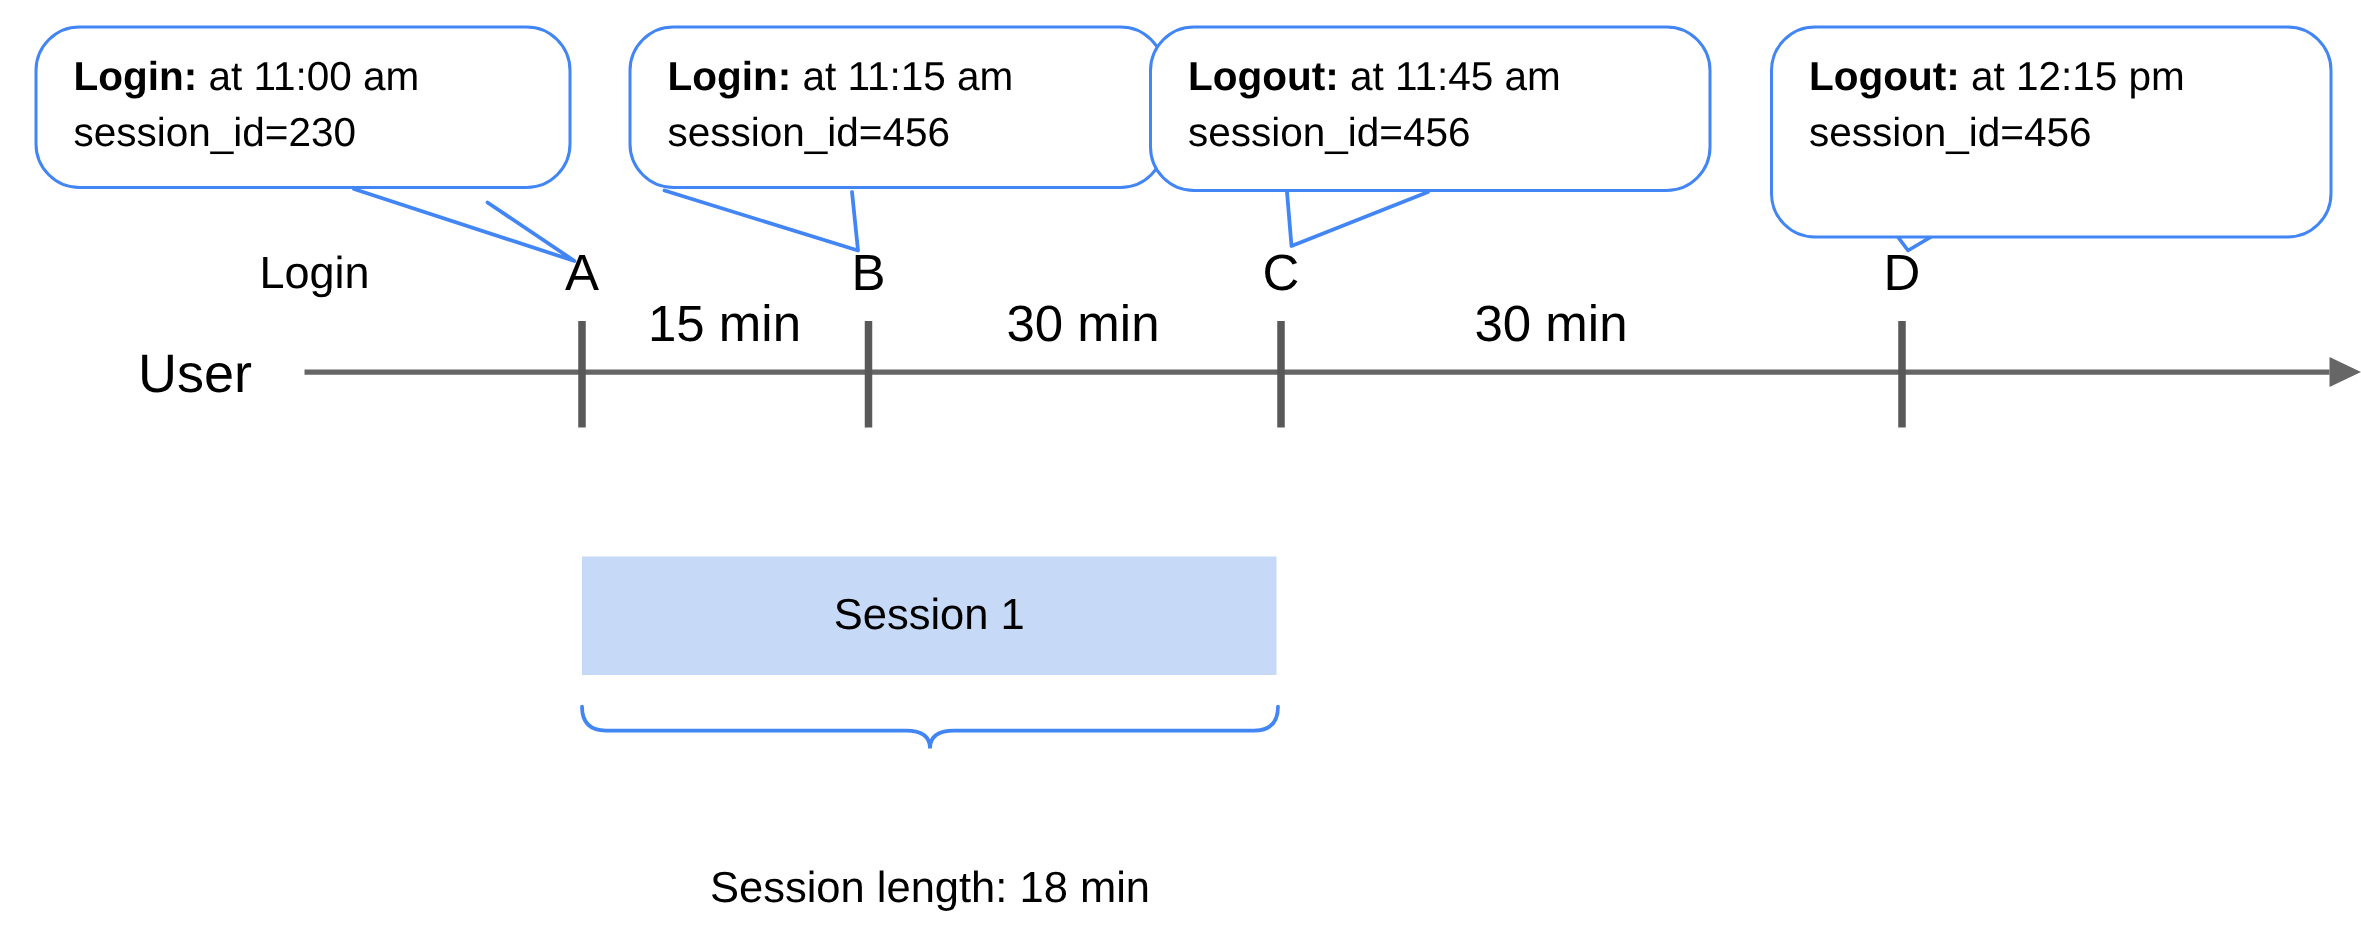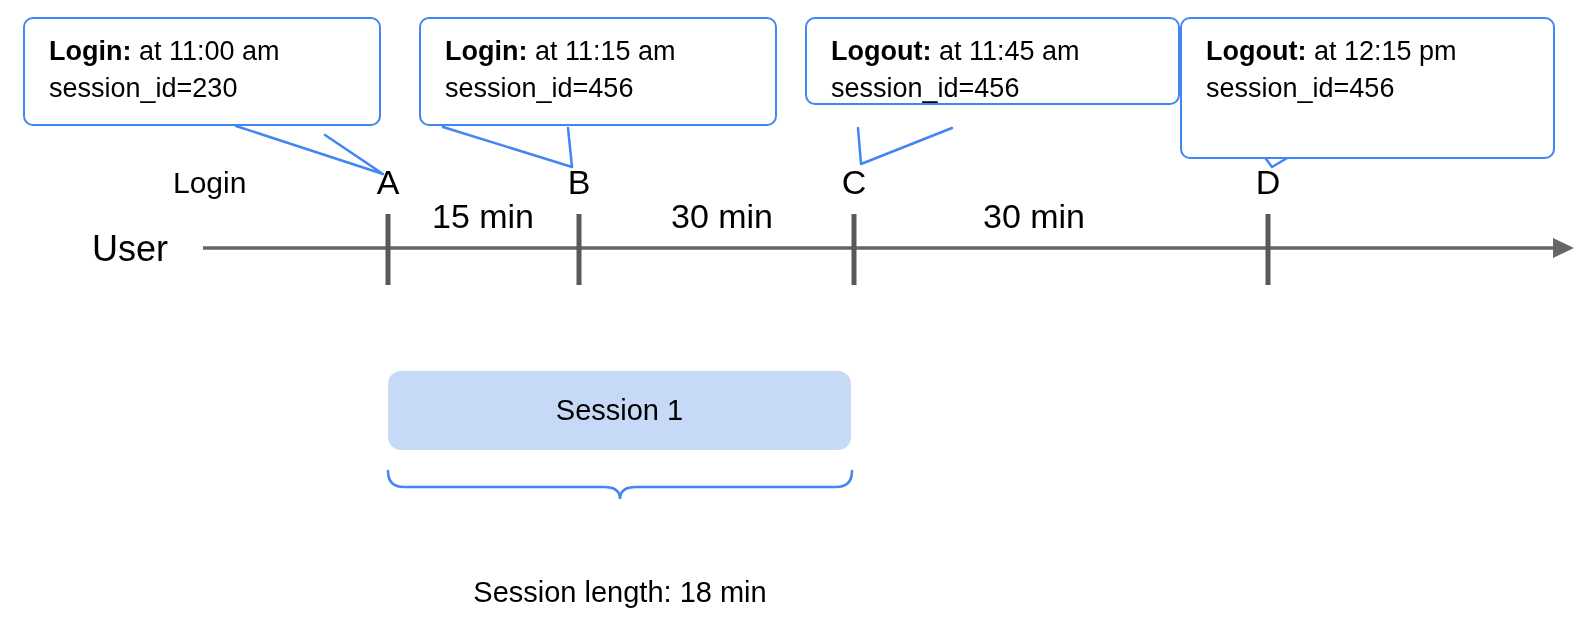--- a/index.html
+++ b/index.html
@@ -25,21 +25,21 @@
     width: 1574px;
     height: 630px;
     pointer-events: none;
   }
 
   
   .callout {
     position: absolute;
     box-sizing: border-box;
     border: 2px solid #4285f4;
-    border-radius: 10px;
+    border-radius: 30px;
     background: #ffffff;
     padding: 14px 18px 12px 24px;
     font-size: 27px;
     line-height: 1.36;
     color: #000000;
     white-space: nowrap;
   }
   .callout .lbl {
     font-weight: bold;
   }
@@ -79,21 +79,20 @@
 
   
   .session-bar {
     position: absolute;
     background: #c6d9f7;
     display: flex;
     align-items: center;
     justify-content: center;
     font-size: 29px;
     color: #000000;
-    border-radius: 13px;
   }
 
   .session-length-label {
     position: absolute;
     font-size: 29px;
     color: #000000;
     white-space: nowrap;
     transform: translateX(-50%);
   }
 </style>
@@ -126,21 +125,21 @@
   <div class="callout" style="left:23px; top:17px; width:358px; height:109px;">
     <span class="ln"><span class="lbl">Login:</span><span> at 11:00 am</span></span>
     <span class="ln">session_id=230</span>
   </div>
 
   <div class="callout" style="left:419px; top:17px; width:358px; height:109px;">
     <span class="ln"><span class="lbl">Login:</span><span> at 11:15 am</span></span>
     <span class="ln">session_id=456</span>
   </div>
 
-  <div class="callout" style="left:805px; top:17px; width:375px; height:88px;">
+  <div class="callout" style="left:766px; top:17px; width:375px; height:111px;">
     <span class="ln"><span class="lbl">Logout:</span><span> at 11:45 am</span></span>
     <span class="ln">session_id=456</span>
   </div>
 
   <div class="callout" style="left:1180px; top:17px; width:375px; height:142px;">
     <span class="ln"><span class="lbl">Logout:</span><span> at 12:15 pm</span></span>
     <span class="ln">session_id=456</span>
   </div>
 
   <div class="events-label" style="left:173px; top:166px;">Login</div>

